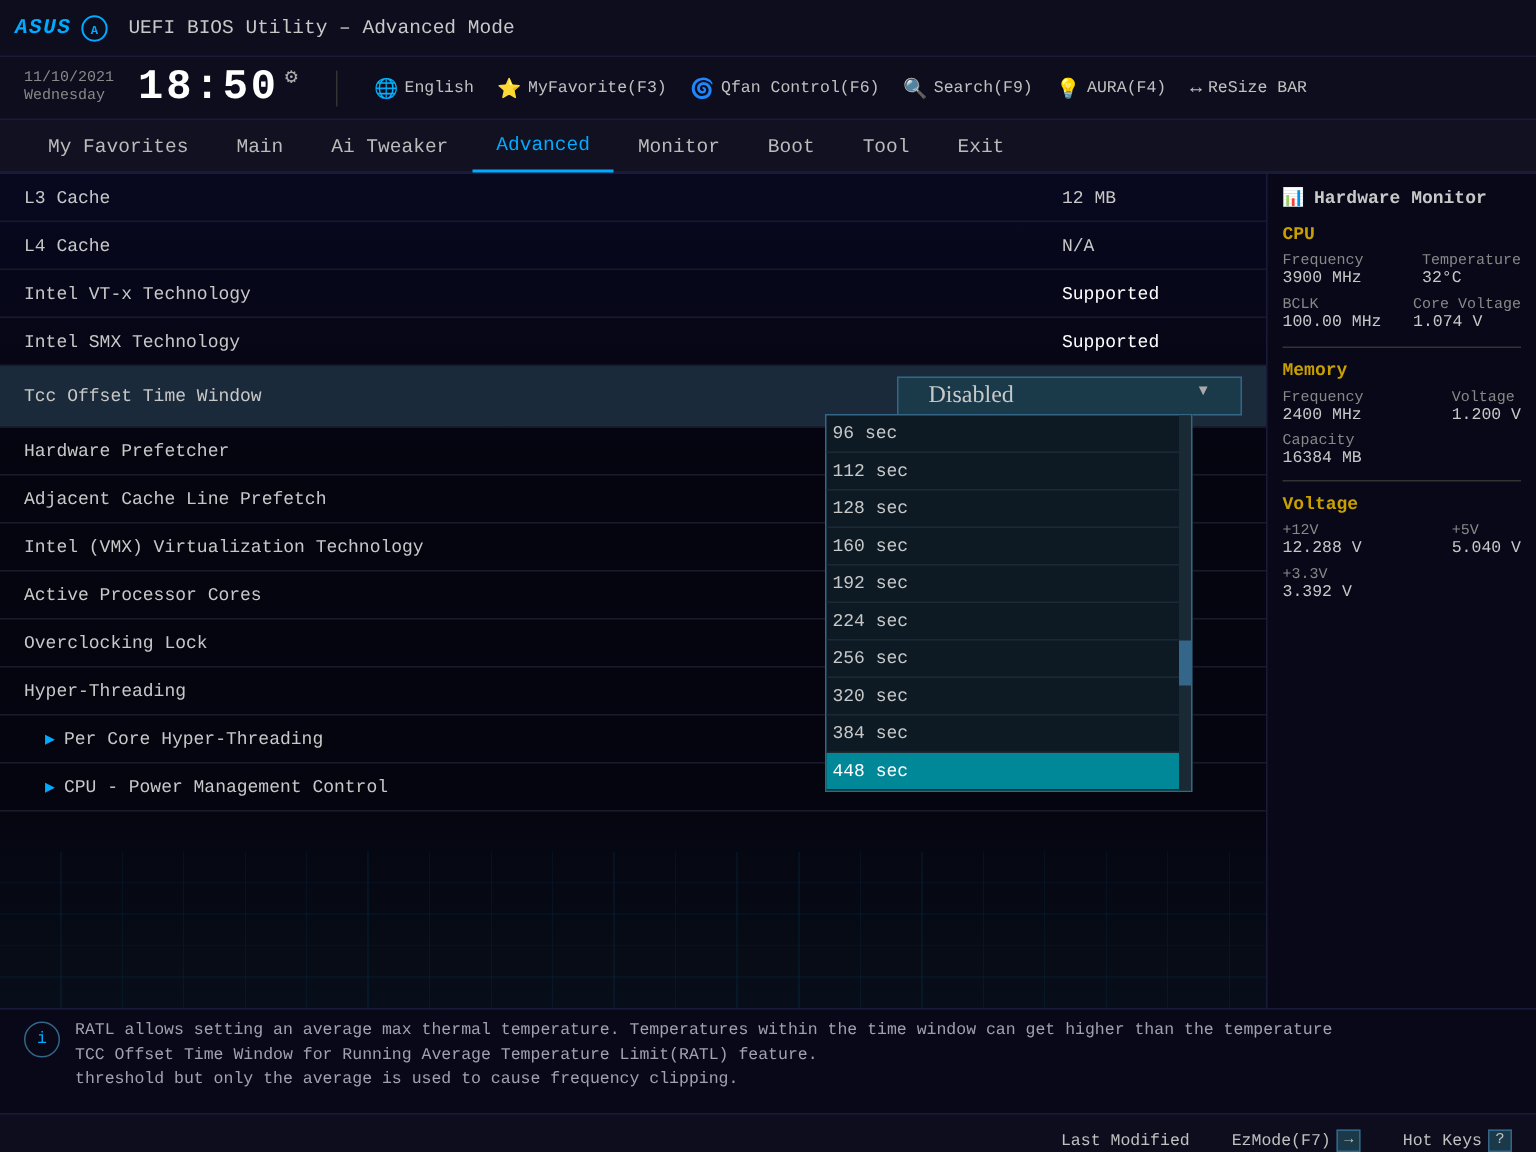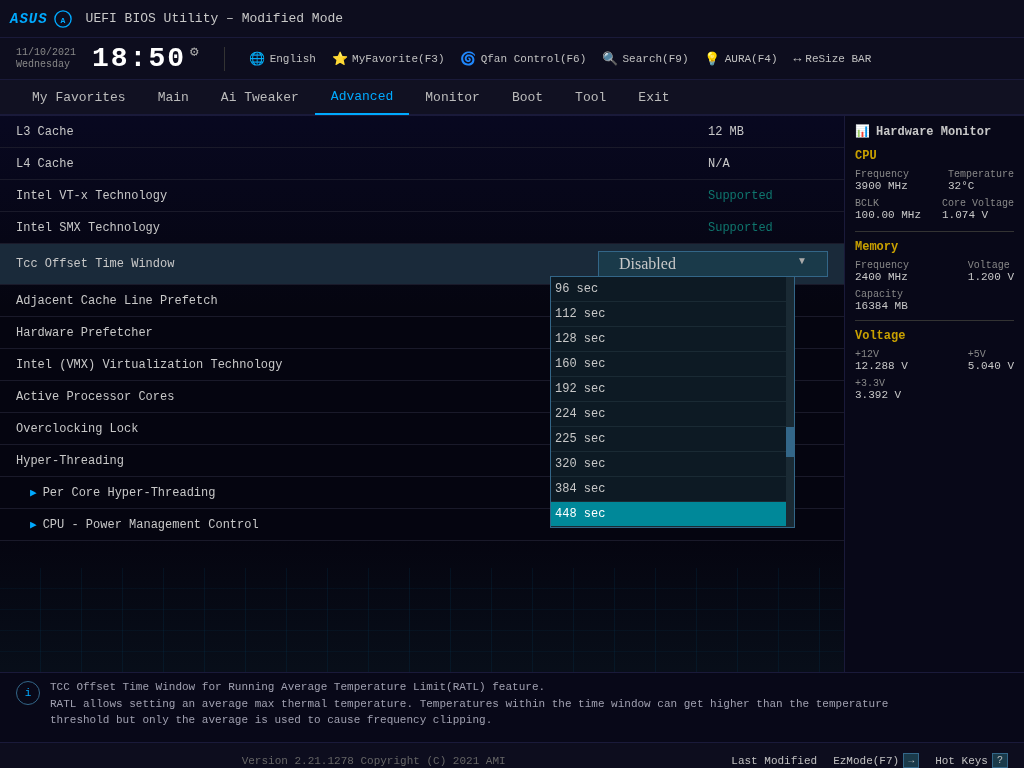--- a/index.html
+++ b/index.html
@@ -177,21 +177,21 @@
       flex: 1;
       font-size: 12px;
       color: #c8c8c8;
     }
     .setting-value {
       font-size: 12px;
       color: #c8c8c8;
       min-width: 120px;
       text-align: left;
     }
-    .setting-value.supported { color: #0f766e; }
+    .setting-value.supported { color: #ffffff; }
 
     .dropdown-control {
       display: flex;
       align-items: flex-start;
       background: #1a3a4a;
       border: 1px solid #336688;
       padding: 3px 20px;
       min-width: 230px;
       justify-content: space-between;
       cursor: pointer;
@@ -315,21 +315,21 @@
       align-items: center;
       justify-content: space-between;
       padding: 0 16px;
     }
     .footer-center {
       font-size: 11px;
       color: #666;
     }
     .footer-right {
       display: flex;
-      gap: 16px;
+      gap: 28px;
     }
     .footer-btn {
       font-size: 11px;
       color: #c0c0c0;
       display: flex;
       align-items: center;
       gap: 4px;
       cursor: pointer;
     }
     .footer-btn .key {
@@ -364,21 +364,21 @@
 <div class="bg-lines"></div>
 
 <div class="header">
   <div class="asus-logo">
     <span class="asus-text">ASUS</span>
     <svg width="18" height="18" viewBox="0 0 20 20">
       <circle cx="10" cy="10" r="9" fill="none" stroke="#00aaff" stroke-width="1.5"></circle>
       <text x="10" y="14" text-anchor="middle" fill="#00aaff" font-size="9" font-weight="bold">A</text>
     </svg>
   </div>
-  <span class="bios-title">UEFI BIOS Utility – Modified Mode</span>
+  <span class="bios-title">UEFI BIOS Utility – Advanced Mode</span>
 </div>
 
 <div class="time-row">
   <div class="date-block">
     <span>11/10/2021</span>
     <span>Wednesday</span>
   </div>
   <div class="time-display">
     <span>18:50</span>
     <span class="settings-icon">⚙</span>
@@ -471,36 +471,36 @@
           <span class="dropdown-arrow">▼</span>
         </div>
 
         <div class="dropdown-list">
           <div class="dropdown-option">96 sec</div>
           <div class="dropdown-option">112 sec</div>
           <div class="dropdown-option">128 sec</div>
           <div class="dropdown-option">160 sec</div>
           <div class="dropdown-option">192 sec</div>
           <div class="dropdown-option">224 sec</div>
-          <div class="dropdown-option">225 sec</div>
+          <div class="dropdown-option">256 sec</div>
           <div class="dropdown-option">320 sec</div>
           <div class="dropdown-option">384 sec</div>
           <div class="dropdown-option selected">448 sec</div>
           <div class="dropdown-scroll">
             <div class="dropdown-thumb"></div>
           </div>
         </div>
       </div>
 
       <div class="setting-row">
+        <span class="setting-label">Hardware Prefetcher</span>
+      </div>
+
+      <div class="setting-row">
         <span class="setting-label">Adjacent Cache Line Prefetch</span>
-      </div>
-
-      <div class="setting-row">
-        <span class="setting-label">Hardware Prefetcher</span>
       </div>
 
       <div class="setting-row">
         <span class="setting-label">Intel (VMX) Virtualization Technology</span>
       </div>
 
       <div class="setting-row">
         <span class="setting-label">Active Processor Cores</span>
       </div>
 
@@ -588,29 +588,28 @@
       <div class="hw-label">+3.3V</div>
       <div class="hw-big-value">3.392 V</div>
     </div>
 
   </div>
 </div>
 
 <div class="info-bar">
   <div class="info-icon">i</div>
   <div class="info-text">
+    <div>RATL allows setting an average max thermal temperature. Temperatures within the time window can get higher than the temperature</div>
     <div>TCC Offset Time Window for Running Average Temperature Limit(RATL) feature.</div>
-    <div>RATL allows setting an average max thermal temperature. Temperatures within the time window can get higher than the temperature</div>
     <div>threshold but only the average is used to cause frequency clipping.</div>
   </div>
 </div>
 
 <div class="footer">
   <div></div>
-  <div class="footer-center">Version 2.21.1278 Copyright (C) 2021 AMI</div>
   <div class="footer-right">
     <div class="footer-btn">
       <span>Last Modified</span>
     </div>
     <div class="footer-btn">
       <span>EzMode(F7)</span>
       <span class="key">→</span>
     </div>
     <div class="footer-btn">
       <span>Hot Keys</span>

